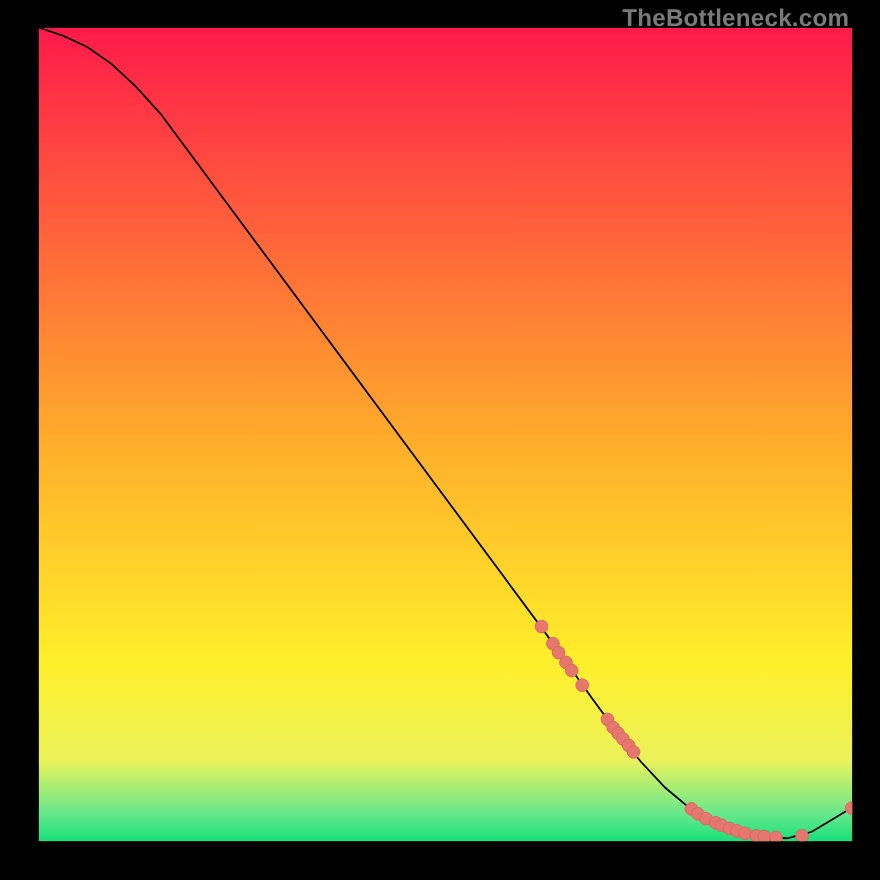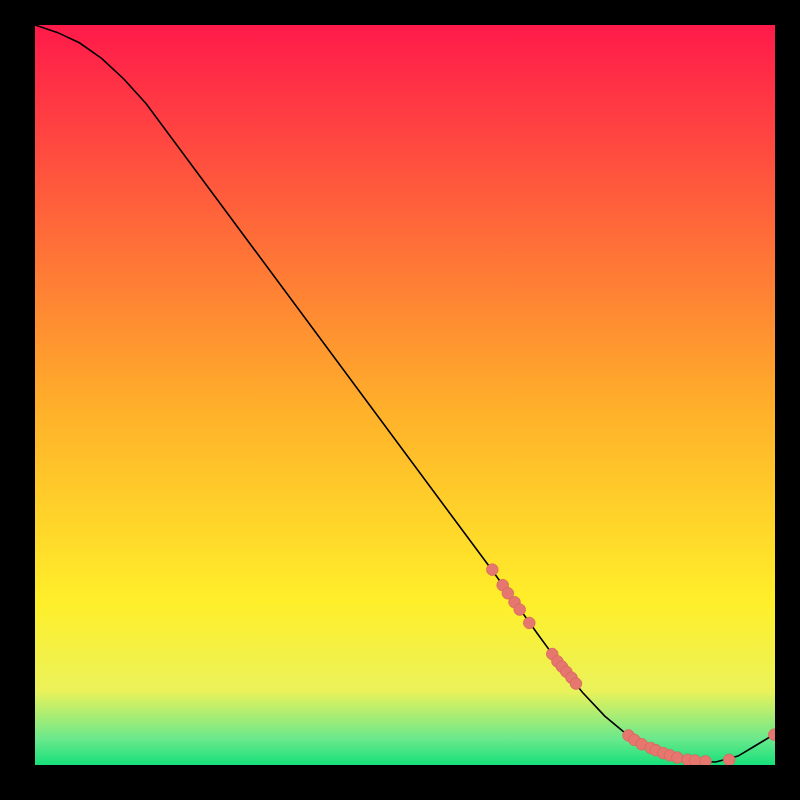--- a/index.html
+++ b/index.html
@@ -76,14 +76,15 @@
           <circle cx="86.80" cy="99.00" r="0.78" fill="#e6776f" stroke="#d9675f" stroke-width="0.12"></circle>
           <circle cx="88.20" cy="99.30" r="0.78" fill="#e6776f" stroke="#d9675f" stroke-width="0.12"></circle>
           <circle cx="89.20" cy="99.40" r="0.78" fill="#e6776f" stroke="#d9675f" stroke-width="0.12"></circle>
           <circle cx="90.60" cy="99.50" r="0.78" fill="#e6776f" stroke="#d9675f" stroke-width="0.12"></circle>
           <circle cx="93.80" cy="99.30" r="0.78" fill="#e6776f" stroke="#d9675f" stroke-width="0.12"></circle>
           <circle cx="99.90" cy="95.90" r="0.78" fill="#e6776f" stroke="#d9675f" stroke-width="0.12"></circle>
         </g>
   </svg>
 </div>
 
+<div class="watermark">TheBottleneck.com</div>
 
 </div>
 
 </body></html>

